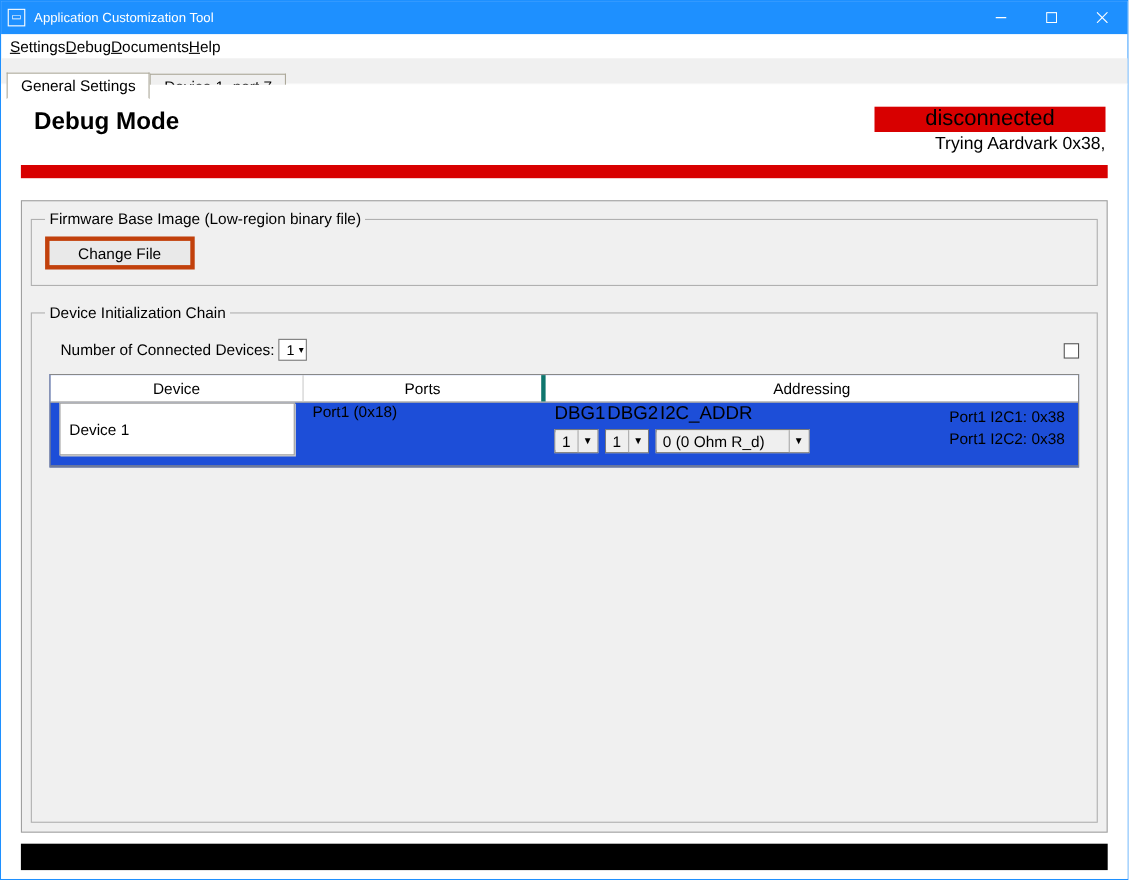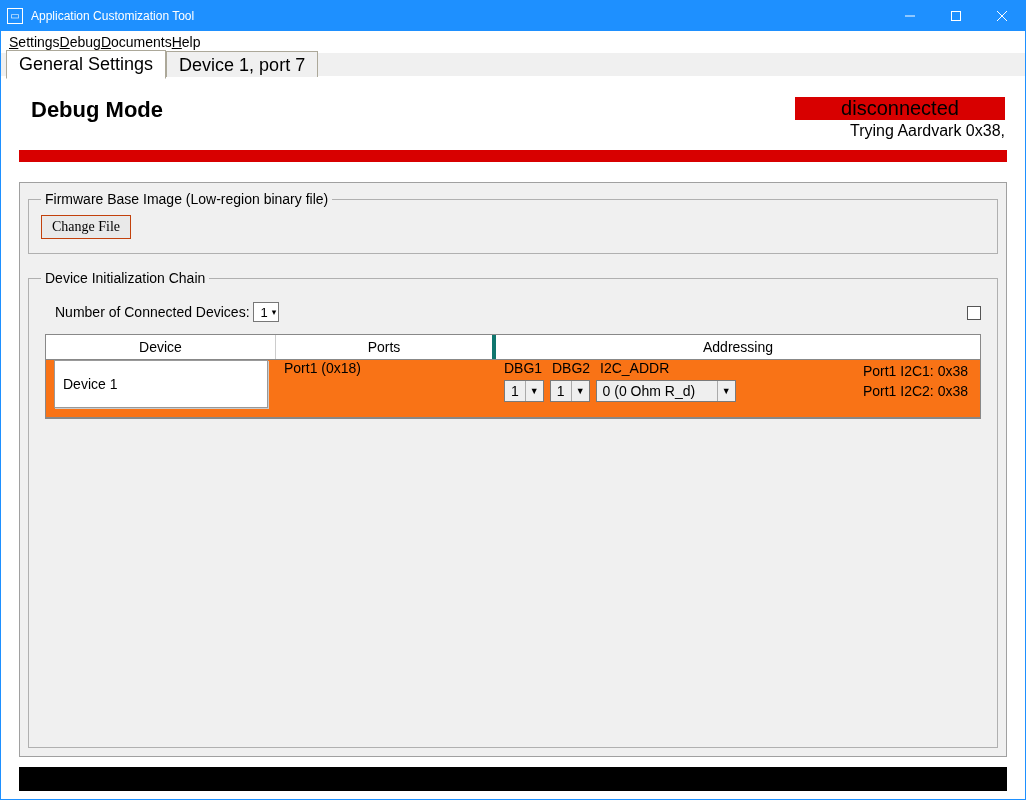--- a/index.html
+++ b/index.html
@@ -8,53 +8,53 @@
   .titlebar { background:#1e90ff; color:#fff; height:30px; display:flex; align-items:center; padding:0 0 0 6px; font-size:12px; }
   .titlebar .icon-box { width:16px; height:16px; border:1px solid #fff; display:flex; align-items:center; justify-content:center; margin-right:8px; font-size:10px; line-height:1; }
   .titlebar .title { flex:1; }
   .winbtns { display:flex; height:100%; }
   .winbtn { width:46px; display:flex; align-items:center; justify-content:center; color:#fff; }
   .winbtn svg { stroke:#fff; }
   .menubar { height:22px; display:flex; align-items:center; padding:0 8px; font-size:14px; }
   .menubar span { cursor:default; }
   .menu-item .ul { text-decoration:underline; }
   .tabstrip { background:#f0f0f0; height:24px; display:flex; align-items:flex-end; padding-left:5px; border-bottom:1px solid #fff; }
-  .tab { padding:3px 12px; font-size:18px; border:1px solid #aca899; border-bottom:none; background:#f0f0f0; margin-right:0; position:relative; top:3px; }
+  .tab { padding:3px 12px; font-size:14px; border:1px solid #aca899; border-bottom:none; background:#f0f0f0; margin-right:0; position:relative; top:14px; }
   .tab.active { background:#fff; border-bottom:1px solid #fff; z-index:2; }
   .content { flex:1; background:#fff; padding:0; display:flex; flex-direction:column; position:relative; }
   .header-row { display:flex; justify-content:space-between; align-items:flex-start; padding:20px 20px 0 30px; }
   .debug-mode { font-size:22px; font-weight:bold; }
   .status-block { text-align:right; }
   .status-badge { background:#d80000; color:#000; font-size:20px; font-weight:normal; padding:0 10px; min-width:210px; text-align:center; display:inline-block; }
   .status-sub { font-size:16px; margin-top:2px; }
   .redbar { background:#d80000; height:12px; margin:10px 18px 0 18px; }
   .main-inner { margin:20px 18px 0 18px; border:1px solid #a0a0a0; flex:1; background:#f0f0f0; padding:0; display:flex; flex-direction:column; }
   fieldset { border:1px solid #b0b0b0; margin:8px 8px; padding:8px 12px 14px 12px; background:#f0f0f0; }
   legend { font-size:14px; padding:0 4px; }
-  .btn { background:#e9e9e9; border:1px solid #c2410c; padding:3px 10px; font-size:14px; font-family:Liberation Serif, serif; }
+  .btn { background:#e9e9e9; border:4px solid #c2410c; padding:3px 26px; font-size:14px; font-family:Liberation Sans, sans-serif; }
   .fw-lines { margin-top:10px; display:flex; flex-direction:column; gap:4px; font-size:14px; }
   .fw-line { display:flex; gap:6px; }
   .dev-top { display:flex; justify-content:space-between; align-items:center; padding:8px 4px 12px 14px; font-size:14px; }
   .select-small { border:1px solid #777; background:#fff; font-size:13px; height:20px; display:inline-flex; align-items:center; padding:0 2px 0 6px; gap:4px; }
   .select-small .caret { font-size:9px; }
   .chk { width:14px; height:14px; border:1px solid #555; background:#fff; display:inline-block; vertical-align:middle; margin-left:4px; }
-  .table-wrap { border:1px solid #888; background:#f97316; margin:0 4px; display:flex; flex-direction:column; }
+  .table-wrap { border:1px solid #888; background:#1d4ed8; margin:0 4px; display:flex; flex-direction:column; }
   .thead { display:flex; background:#fff; border-bottom:1px solid #888; font-size:14px; }
   .th { text-align:center; padding:4px 0; }
   .th.device { width:230px; border-right:1px solid #ccc; }
   .th.ports { width:220px; border-right:4px solid #0f766e; }
   .th.addr { flex:1; }
   .trow { display:flex; align-items:flex-start; min-height:58px; font-size:14px; border-bottom:1px solid #888; }
   .td { padding:0 8px; }
   .td.device { width:230px; }
   .td.ports { width:220px; }
   .td.addr { flex:1; display:flex; align-items:center; justify-content:space-between; padding-right:12px; }
   .device-box { border:1px solid #999; box-shadow:1px 1px 0 #ccc; background:#fff; padding:6px 8px; height:48px; display:flex; align-items:center; }
   .addr-controls { display:flex; flex-direction:column; gap:4px; }
-  .addr-labels { display:flex; gap:6px; font-size:14px; }
+  .addr-labels { display:flex; gap:6px; font-size:17px; }
   .addr-labels span:nth-child(1){width:42px;}
   .addr-labels span:nth-child(2){width:42px;}
   .addr-selects { display:flex; gap:6px; align-items:center; }
   .combo { border:1px solid #7a7a7a; background:#efefef; display:inline-flex; align-items:center; height:22px; }
   .combo .val { padding:0 6px; background:#efefef; }
   .combo .drop { width:18px; border-left:1px solid #aaa; display:flex; align-items:center; justify-content:center; font-size:9px; background:#efefef; height:100%; }
   .combo.wide .val { width:120px; text-align:left; }
   .addr-right { display:flex; flex-direction:column; gap:4px; font-size:14px; text-align:right; }
   .blackbar { background:#000; height:24px; margin:10px 18px 8px 18px; }
   .flex-fill { flex:1; background:#fff; }

